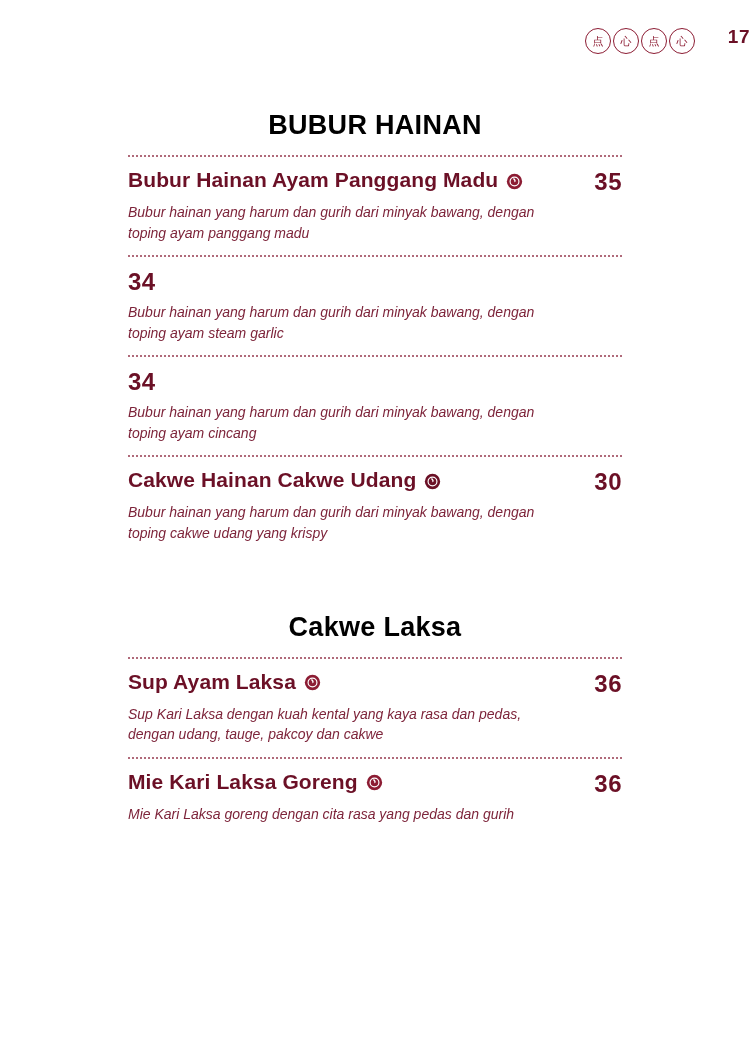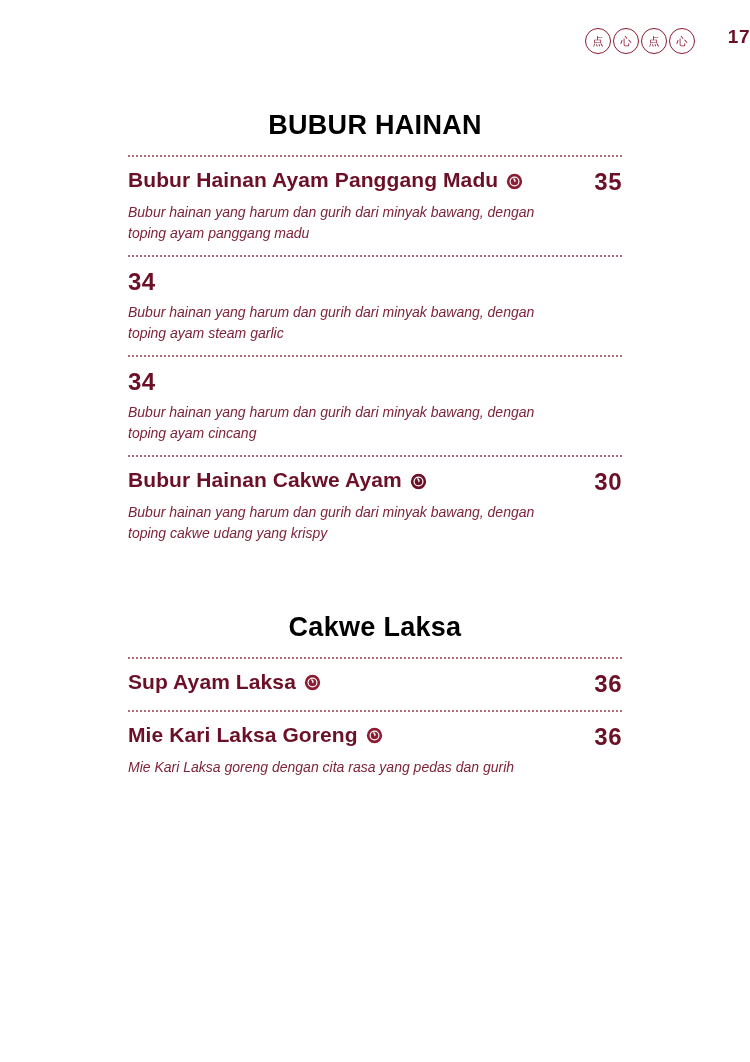--- a/index.html
+++ b/index.html
@@ -192,21 +192,21 @@
         <div class="item-row">
           <span class="item-price">34</span>
         </div>
         <div class="item-desc">Bubur hainan yang harum dan gurih dari minyak bawang, dengan toping ayam cincang</div>
       </div>
 
       <hr class="divider">
       <div class="item">
         <div class="item-row">
           <div class="item-name-wrap">
-            <span class="item-name">Bubur Hainan Cakwe Ayam</span>
+            <span class="item-name">Cakwe Hainan Cakwe Udang</span>
             <span class="halal-icon">
               <svg viewBox="0 0 20 20" width="17" height="17" aria-hidden="true">
                 <circle cx="10" cy="10" r="9" fill="#6b1026"></circle>
                 <circle cx="10" cy="10" r="5.2" fill="none" stroke="#ffffff" stroke-width="1.4"></circle>
                 <path d="M10 6.4c1.1 1.2 1.6 2.2 1.3 3.2-.2.8-1 1.3-1.6 1.1.4-.9.2-1.6-.6-2.4-.7-.7-.9-1.3-.7-2 .4.1.9-.1 1.6.1z" fill="#ffffff"></path>
               </svg>
             </span>
           </div>
           <span class="item-price">30</span>
         </div>
@@ -227,20 +227,21 @@
             <span class="halal-icon">
               <svg viewBox="0 0 20 20" width="17" height="17" aria-hidden="true">
                 <circle cx="10" cy="10" r="9" fill="#8c1c33"></circle>
                 <circle cx="10" cy="10" r="5.2" fill="none" stroke="#ffffff" stroke-width="1.4"></circle>
                 <path d="M10 6.4c1.1 1.2 1.6 2.2 1.3 3.2-.2.8-1 1.3-1.6 1.1.4-.9.2-1.6-.6-2.4-.7-.7-.9-1.3-.7-2 .4.1.9-.1 1.6.1z" fill="#ffffff"></path>
               </svg>
             </span>
           </div>
           <span class="item-price">36</span>
         </div>
+        <div class="item-desc">Sup Kari Laksa dengan kuah kental yang kaya rasa dan pedas, dengan udang, tauge, pakcoy dan cakwe</div>
       </div>
 
       <hr class="divider">
       <div class="item">
         <div class="item-row">
           <div class="item-name-wrap">
             <span class="item-name">Mie Kari Laksa Goreng</span>
             <span class="halal-icon">
               <svg viewBox="0 0 20 20" width="17" height="17" aria-hidden="true">
                 <circle cx="10" cy="10" r="9" fill="#8c1c33"></circle>

